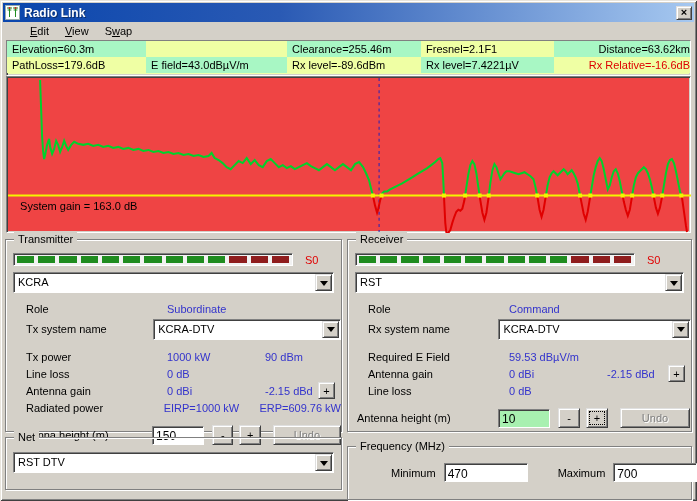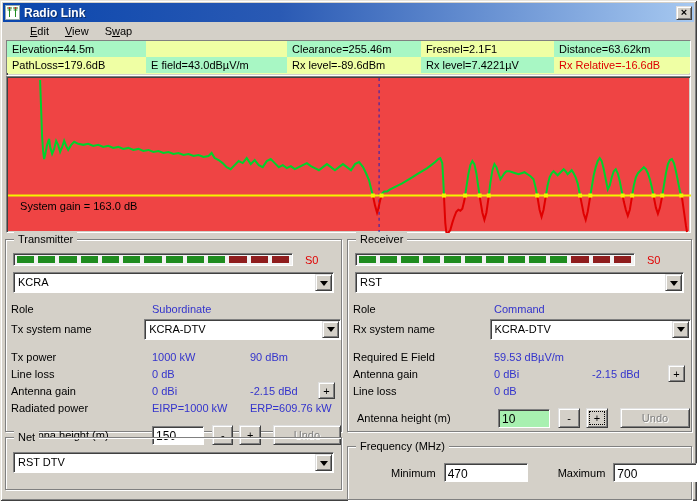--- a/index.html
+++ b/index.html
@@ -31,21 +31,21 @@
   .mi{padding:2px 8px;cursor:default;}
   .mi u{text-decoration:underline;}
   
   .sunken{
     border:1px solid;border-color:#808080 #fff #fff #808080;
     box-shadow:inset 1px 1px 0 #404040,inset -1px -1px 0 #d4d0c8;
   }
   .infobar{position:absolute;left:6px;top:40px;width:685px;height:36px;background:#eeffaa;}
   .irow{display:flex;height:16px;}
   .icell{height:16px;line-height:16px;padding-left:5px;white-space:nowrap;overflow:hidden;}
-  .c0{width:139px;}.c1{width:141px;}.c2{width:134px;}.c3{width:133px;}.c4{flex:1;}
+  .c0{width:139px;}.c1{width:141px;}.c2{width:134px;}.c3{width:133px;}.c4{flex:1;text-align:right;}
   .mint{background:#a8f7c4;}
   .yell{background:#efffa4;}
   .redtext{color:#dd0000;}
   
   .chartbox{position:absolute;left:6px;top:76px;width:685px;height:157px;background:#c0c0c0;}
   .chartbox svg{position:absolute;left:1px;top:1px;width:683px;height:155px;display:block;}
   
   .group{
     position:absolute;border:1px solid #808080;
     box-shadow:inset 1px 1px 0 #fff,1px 1px 0 #fff;
@@ -60,21 +60,21 @@
   .dash.r{background:#8f1d1d;}
   .smeterlabel{color:#e00000;margin-left:12px;}
   
   .combo{height:21px;background:#fff;display:flex;align-items:stretch;
     border:1px solid;border-color:#808080 #fff #fff #808080;box-shadow:inset 1px 1px 0 #404040;}
   .combo .ctext{flex:1;padding:3px 2px 0 4px;white-space:nowrap;overflow:hidden;}
   .combo .cbtn{width:17px;background:#d4d0c8;margin:1px;display:flex;align-items:center;justify-content:center;
     border:1px solid;border-color:#dfdfdf #404040 #404040 #dfdfdf;box-shadow:inset 1px 1px 0 #fff,inset -1px -1px 0 #808080;}
   .arrow{width:0;height:0;border:4px solid transparent;border-top:5px solid #000;margin-top:5px;}
   
-  .prow{display:flex;align-items:center;height:17px;padding-left:5px;}
+  .prow{display:flex;align-items:center;height:17px;padding-left:20px;}
   .prow .lab{width:141px;white-space:nowrap;}
   .prow .va{width:98px;color:#3333cc;white-space:nowrap;}
   .prow .vb{flex:1;color:#3333cc;white-space:nowrap;}
   .comborow{height:22px;margin-top:1px;margin-bottom:8px;}
   .comborow .combo{width:208px;}
   .btn{
     background:#d4d0c8;border:1px solid;border-color:#dfdfdf #404040 #404040 #dfdfdf;
     box-shadow:inset 1px 1px 0 #fff,inset -1px -1px 0 #808080;
     display:flex;align-items:center;justify-content:center;font-size:11px;cursor:default;
   }
@@ -115,21 +115,21 @@
   </div>
 
   <div class="menubar">
     <span class="mi"><span></span><u>E</u><span>dit</span></span>
     <span class="mi"><span></span><u>V</u><span>iew</span></span>
     <span class="mi"><span>S</span><u>w</u><span>ap</span></span>
   </div>
 
   <div class="infobar sunken">
     <div class="irow">
-      <div class="icell c0 mint">Elevation=44.5m</div>
+      <div class="icell c0 mint">Elevation=60.3m</div>
       <div class="icell c1 yell"></div>
       <div class="icell c2 mint">Clearance=255.46m</div>
       <div class="icell c3 yell">Fresnel=2.1F1</div>
       <div class="icell c4 mint">Distance=63.62km</div>
     </div>
     <div class="irow">
       <div class="icell c0 yell">PathLoss=179.6dB</div>
       <div class="icell c1 mint">E field=43.0dBµV/m</div>
       <div class="icell c2 yell">Rx level=-89.6dBm</div>
       <div class="icell c3 mint">Rx level=7.4221µV</div>

